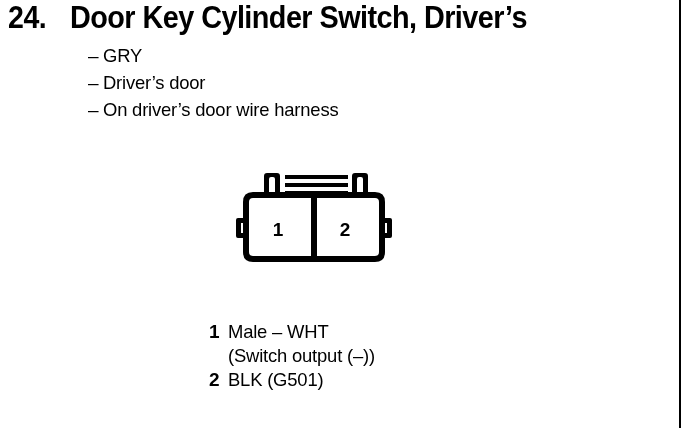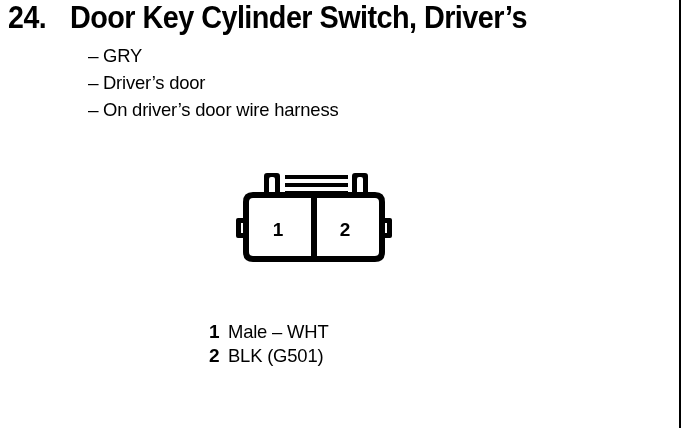--- a/index.html
+++ b/index.html
@@ -200,19 +200,23 @@
 </div>
 
 <div class="legend">
 
   <div class="legend-row">
     <span class="legend-pin">1</span>
     <span class="legend-text">Male – WHT</span>
   </div>
 
 
+  <div class="legend-row">
+    <span class="legend-pin blank"></span>
+    <span class="legend-text">(Switch output (–))</span>
+  </div>
 
   <div class="legend-row">
     <span class="legend-pin">2</span>
     <span class="legend-text">BLK (G501)</span>
   </div>
 
 </div>
 
 </body></html>

